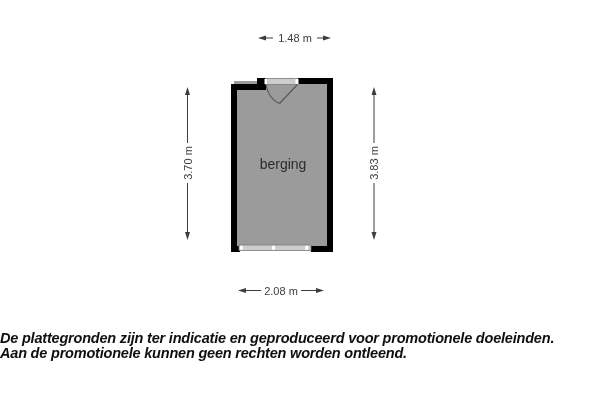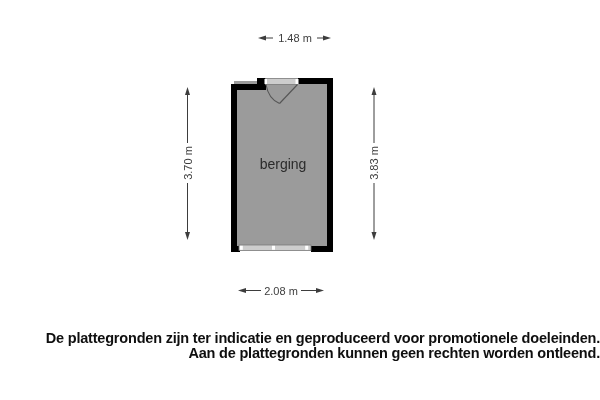--- a/index.html
+++ b/index.html
@@ -28,27 +28,28 @@
   .swing       { stroke: #555555; stroke-width: 1.1; fill: none; }
   .dim-line    { stroke: var(--dimension, #444444); stroke-width: 1; }
   .dim-arrow   { fill: var(--dimension, #444444); }
   .dim-text    { fill: var(--dimension, #3d3d3d); font-family: "Liberation Sans", sans-serif; font-size: 11px; }
   .room-label  { fill: #2b2b2b; font-family: "Liberation Sans", sans-serif; font-size: 14px; }
   .disclaimer {
     position: absolute;
     left: 0;
     top: 331px;
     width: 600px;
-    text-align: right;
+    text-align: left;
     color: var(--disclaimer-text, #0f0f0f);
     font-family: "Liberation Sans", sans-serif;
     font-weight: bold;
     font-size: 14.5px;
     line-height: 15px;
     letter-spacing: -0.2px;
+    font-style: italic;
   }
 </style>
 </head>
 <body>
 
 <div class="page">
 
   <svg class="plan-svg" width="600" height="330" viewBox="0 0 600 330" aria-hidden="true">
 
     <g>
@@ -110,16 +111,16 @@
       <polygon class="dim-arrow" points="238,290.5 246,288 246,293"></polygon>
       <line class="dim-line" x1="245" y1="290.5" x2="261" y2="290.5"></line>
       <text class="dim-text" x="281" y="294.5" text-anchor="middle">2.08 m</text>
       <line class="dim-line" x1="301" y1="290.5" x2="317" y2="290.5"></line>
       <polygon class="dim-arrow" points="324,290.5 316,288 316,293"></polygon>
     </g>
   </svg>
 
   <div class="disclaimer">
     <div>De plattegronden zijn ter indicatie en geproduceerd voor promotionele doeleinden.</div>
-    <div>Aan de plattegronden kunnen geen rechten worden ontleend.</div>
+    <div>Aan de promotionele kunnen geen rechten worden ontleend.</div>
   </div>
 
 </div>
 
 </body></html>

